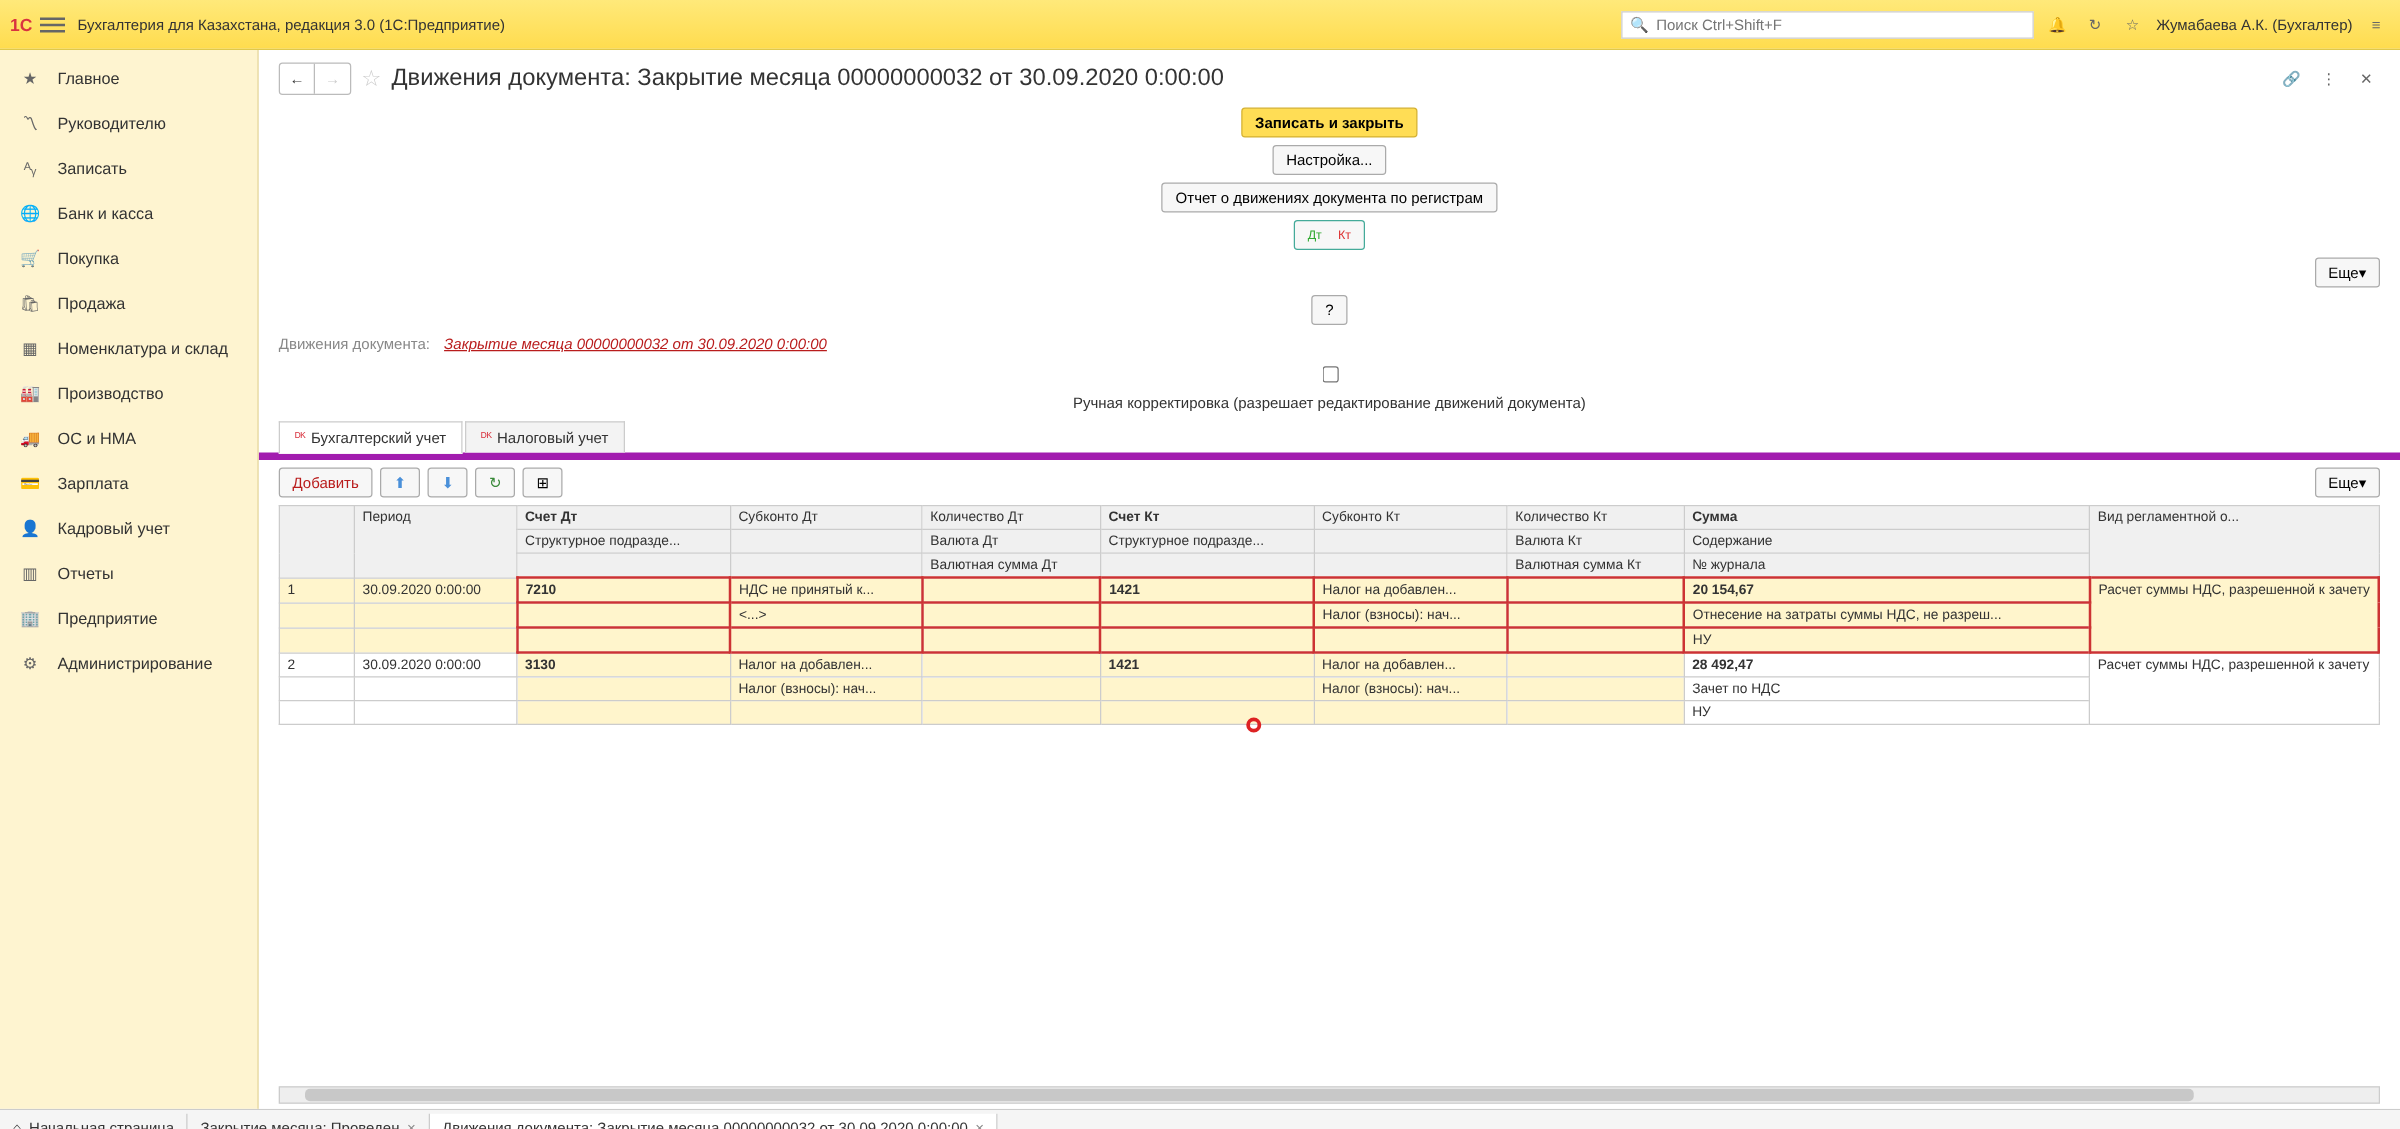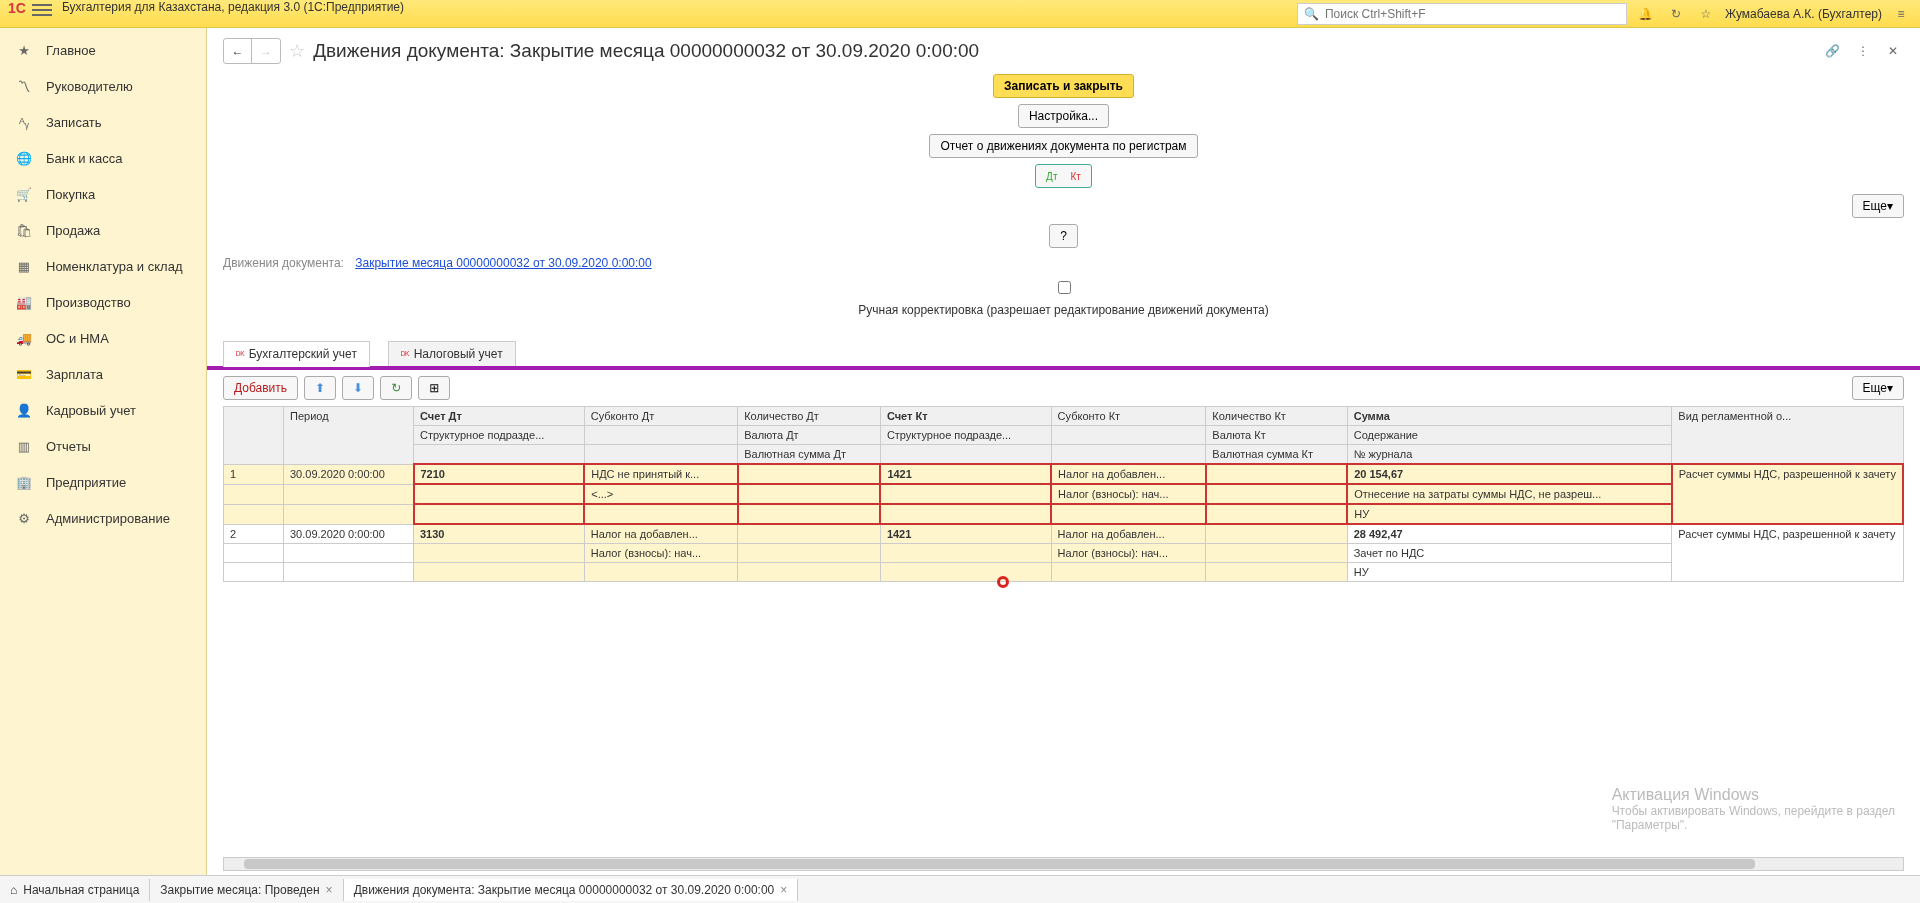--- a/index.html
+++ b/index.html
@@ -1,17 +1,17 @@
 <!DOCTYPE html>
 <html><head>
 <meta charset="utf-8">
 <style>
 html,body{margin:0;padding:0;font-family:Arial,sans-serif;font-size:12px;color:#333;background:#fff;overflow:hidden;}
 *{box-sizing:border-box;}
-.top-bar{height:28px;background:linear-gradient(#ffe97a,#ffdc4e);display:flex;padding:0 8px;border-bottom:1px solid #e0c84a;}
+.top-bar{height:40px;background:linear-gradient(#ffe97a,#ffdc4e);display:flex;align-items:center;padding:0 8px;border-bottom:1px solid #e0c84a;}
 .logo{color:#d9333f;font-weight:bold;font-size:14px;margin-right:6px;}
 .hamburger{width:20px;height:20px;display:flex;flex-direction:column;justify-content:center;gap:3px;margin-right:10px;cursor:pointer;}
 .hamburger span{height:2px;background:#666;}
 .app-title{font-size:12px;color:#333;}
 .top-right{margin-left:auto;display:flex;align-items:center;gap:8px;}
 .search-box{width:330px;height:22px;background:#fff;border:1px solid #ccc;display:flex;align-items:center;padding:0 6px;}
 .search-box input{border:none;outline:none;flex:1;font-size:12px;}
 .icon-btn{width:22px;height:22px;display:flex;align-items:center;justify-content:center;cursor:pointer;color:#666;}
 .user-label{font-size:12px;color:#333;}
 .main-wrap{display:flex;height:calc(100vh - 28px - 28px);}
@@ -26,23 +26,23 @@
 .star-icon{color:#ccc;font-size:18px;}
 .doc-title{font-size:19px;font-weight:normal;color:#333;}
 .header-right{margin-left:auto;display:flex;gap:8px;}
 .action-bar{display:flex;align-items:center;padding:4px 16px;gap:6px;flex-direction:column;}
 .btn{height:24px;padding:0 10px;border:1px solid #aaa;border-radius:3px;background:#f7f7f7;cursor:pointer;display:flex;align-items:center;font-size:12px;}
 .btn-primary{background:#ffdd55;border-color:#d4b030;font-weight:bold;}
 .btn-green{border-color:#4a9;gap:13px;}
 .more-btn{margin-left:auto;}
 .info-line{padding:4px 16px;font-size:12px;}
 .info-label{color:#888;margin-right:8px;}
-.info-link{color:#1d4ed8;text-decoration:underline;cursor:pointer;}
+.info-link{color:#b91c1c;text-decoration:underline;cursor:pointer;font-style:italic;}
 .checkbox-line{padding:4px 16px;display:flex;align-items:center;gap:6px;font-size:12px;flex-direction:column;}
-.tabs{display:flex;padding:0 16px;border-bottom:4px solid #a21caf;margin-top:20px;gap:16px;}
+.tabs{display:flex;padding:0 16px;border-bottom:6px solid #a21caf;margin-top:4px;}
 .tab{padding:5px 12px;border:1px solid #ccc;border-bottom:none;background:#f3f3f3;cursor:pointer;display:flex;align-items:center;gap:4px;margin-right:2px;font-size:12px;}
 .tab.active{background:#fff;border-bottom:1px solid #fff;margin-bottom:-1px;}
 .tab-icon{color:#d9333f;font-size:10px;}
 .grid-toolbar{display:flex;align-items:center;padding:6px 16px;gap:6px;}
 .btn-disabled{color:#b91c1c;}
 .grid-area{flex:1;overflow:auto;padding:0 16px 8px;position:relative;}
 table.grid{border-collapse:collapse;width:100%;background:#fff;}
 .grid th,.grid td{border:1px solid #ccc;padding:3px 6px;font-size:11px;text-align:left;vertical-align:top;overflow:hidden;text-overflow:ellipsis;white-space:nowrap;}
 .grid th{background:#f0f0f0;font-weight:normal;}
 .grid th.bold{font-weight:bold;}
@@ -299,25 +299,20 @@
               <td class="hl"></td>
               <td class="hl"></td>
             <td class="hl"></td>
               <td class="hl"></td>
               <td class="hl"></td>
             <td>НУ</td>
           </tr>
         </tbody>
       </table>
       <div class="red-dot"></div>
-      <div class="watermark">
-        <div>Активация Windows</div>
-        <div class="sub">Чтобы активировать Windows, перейдите в раздел</div>
-        <div class="sub">"Параметры".</div>
-      </div>
     </div>
     <div class="scroll-strip">
         <div class="scroll-thumb"></div>
       </div>
   </div>
 </div>
 
 <div class="bottom-tabs">
   <div class="btab">
       <span>⌂</span>

